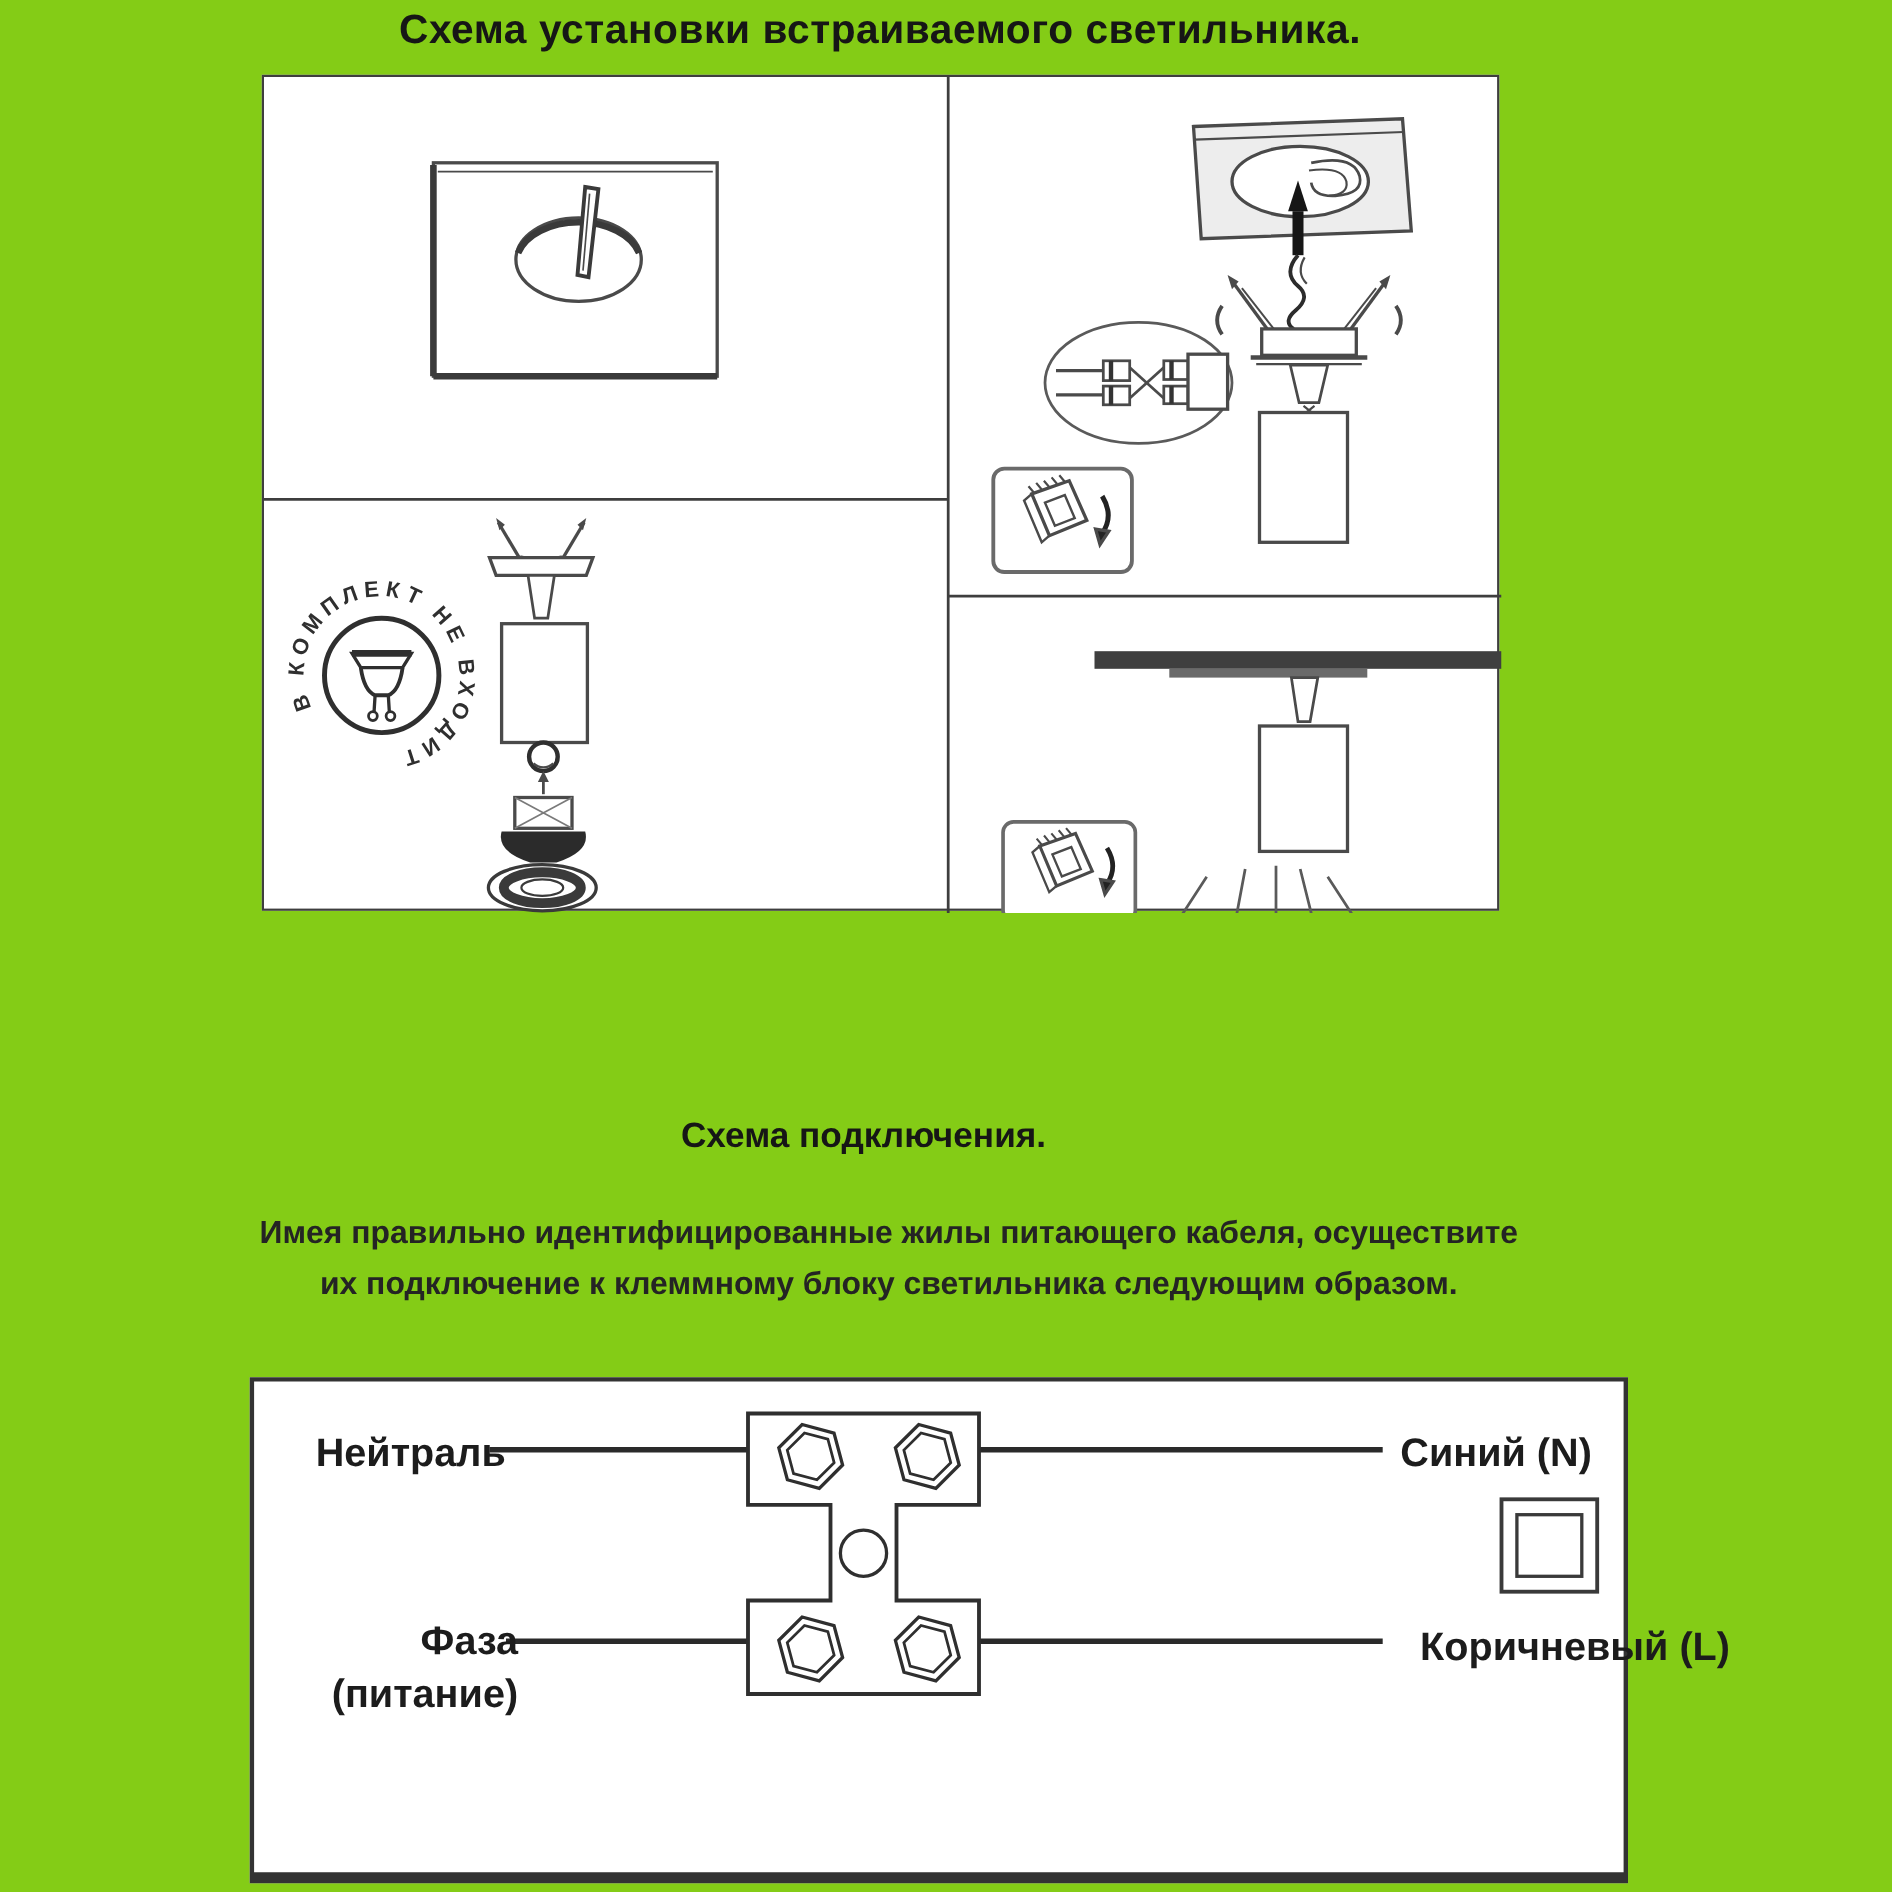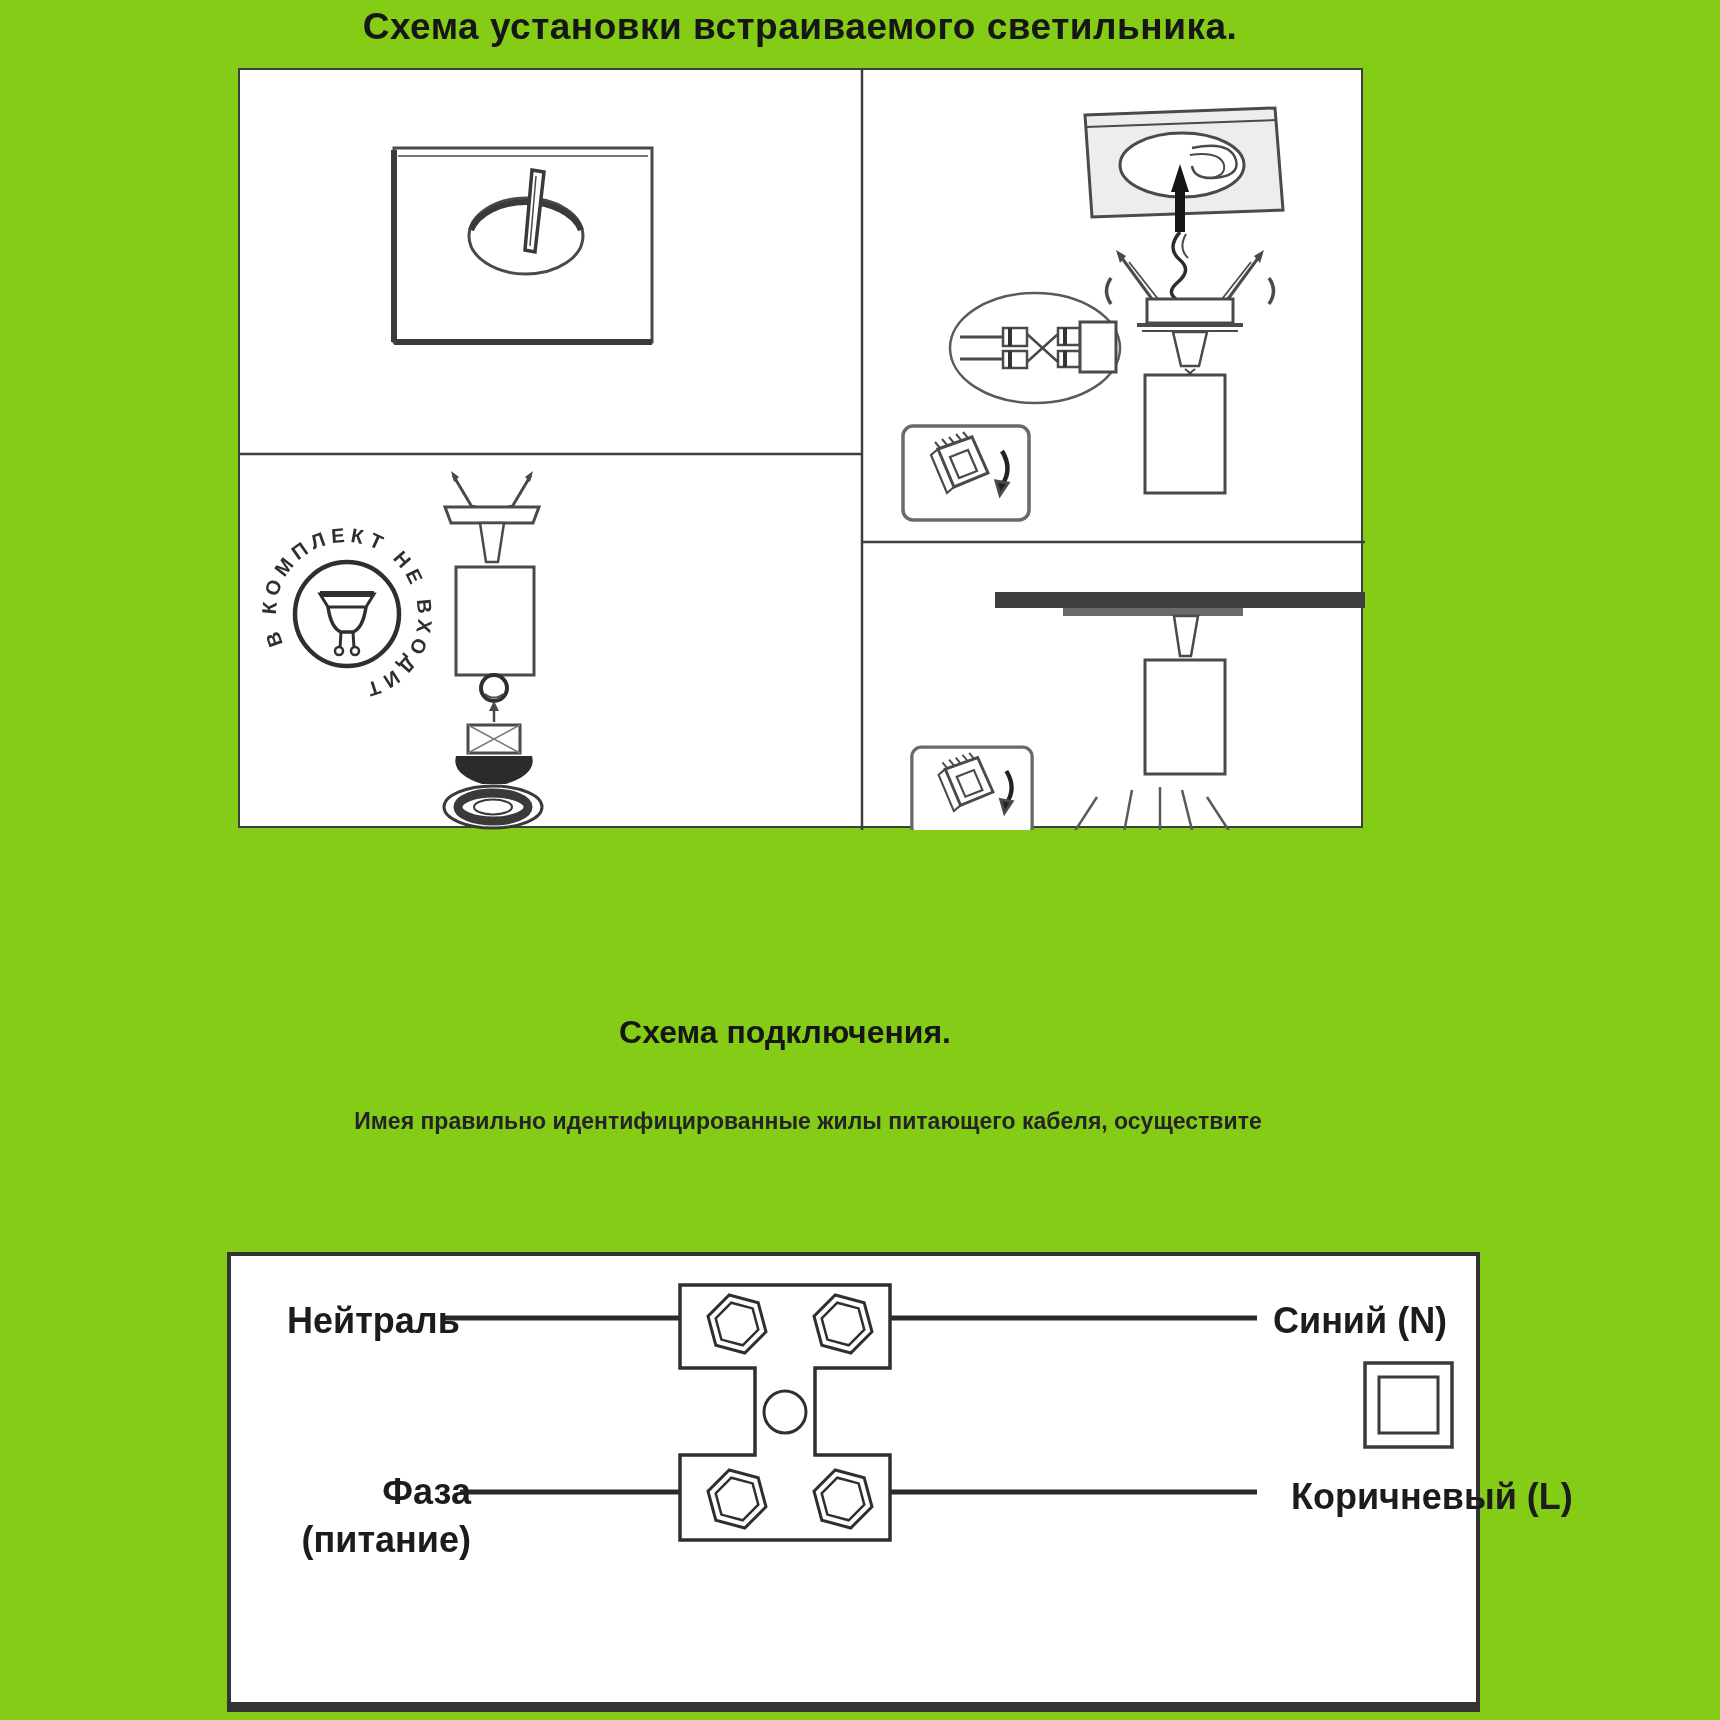--- a/index.html
+++ b/index.html
@@ -10,21 +10,21 @@
   .h1-title{
     position:absolute;top:6px;left:0;width:1600px;margin:0;
     text-align:center;font-size:37px;font-weight:700;color:#161616;letter-spacing:.5px;
   }
   .h2-title{
     position:absolute;top:1014px;left:0;width:1570px;margin:0;
     text-align:center;font-size:32px;font-weight:700;color:#161616;
   }
   .intro{
     position:absolute;top:1098px;left:0;width:1616px;margin:0;
-    text-align:center;font-size:23px;font-weight:700;color:#242424;line-height:46px;
+    text-align:center;font-size:29px;font-weight:700;color:#242424;line-height:46px;
   }
   .figure-box{
     position:absolute;left:238px;top:68px;width:1125px;height:760px;
     border:2.5px solid #3e3e3e;background:#ffffff;box-sizing:border-box;
   }
   .figure-box svg{position:absolute;left:0;top:0;}
   .wiring-box{
     position:absolute;left:227px;top:1252px;width:1253px;height:460px;
     border:4px solid #333333;border-bottom-width:10px;background:#ffffff;box-sizing:border-box;
   }
@@ -170,20 +170,21 @@
         <path d="M857,727 L820,784 M892,720 L880,784 M920,717 L920,787 M942,720 L958,784 M967,727 L1004,784" stroke="#5a5a5a" stroke-width="2.5"></path>
         <use href="#wall-switch" x="669" y="674" width="126" height="96"></use>
       </g>
     </svg>
   </div>
 
   <h2 class="h2-title">Схема подключения.</h2>
 
   <p class="intro">
     <span>Имея правильно идентифицированные жилы питающего кабеля, осуществите</span><br>
+    <span>их подключение к клеммному блоку светильника следующим образом.</span>
   </p>
 
   <div class="wiring-box">
     <svg width="1253" height="460" viewBox="0 0 1253 460">
       <defs>
         <symbol id="hexnut" viewBox="-36 -36 72 72">
           <polygon points="29,7.8 7.8,29 -21.2,21.2 -29,-7.8 -7.8,-29 21.2,-21.2" fill="#ffffff" stroke="#2f2f2f" stroke-width="3"></polygon>
           <polygon points="21.3,5.7 5.7,21.3 -15.6,15.6 -21.3,-5.7 -5.7,-21.3 15.6,-15.6" fill="none" stroke="#2f2f2f" stroke-width="2.5"></polygon>
         </symbol>
       </defs>

